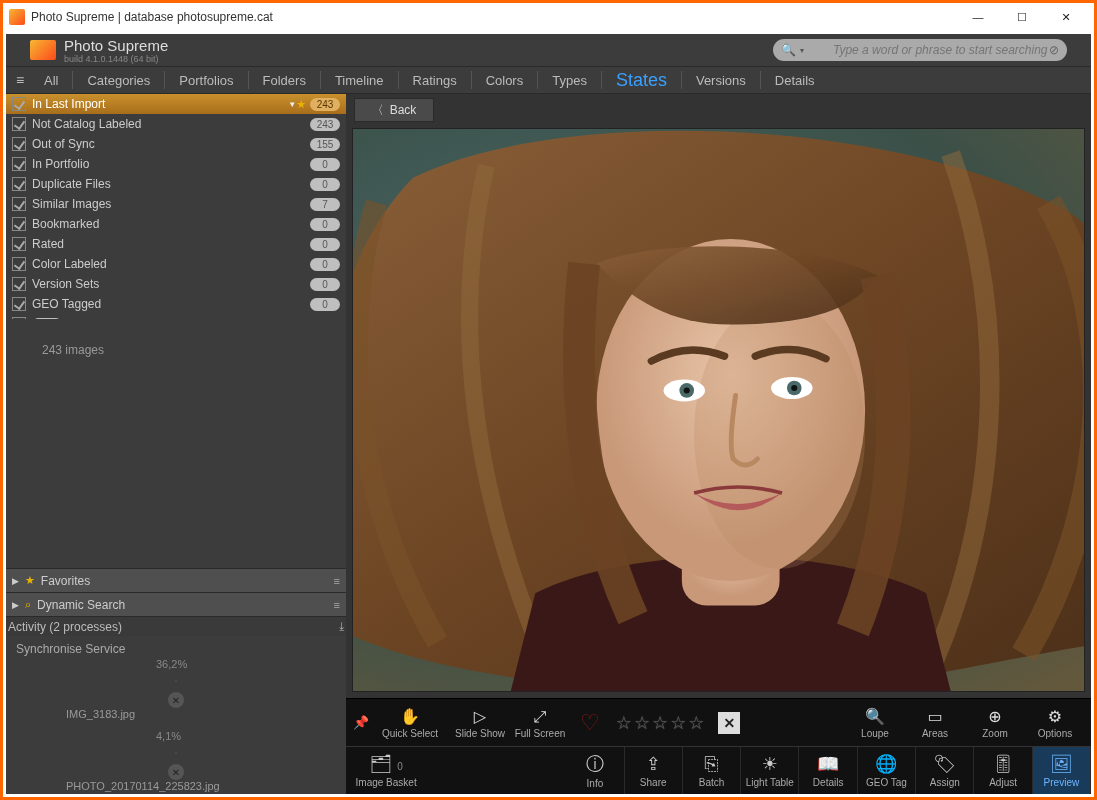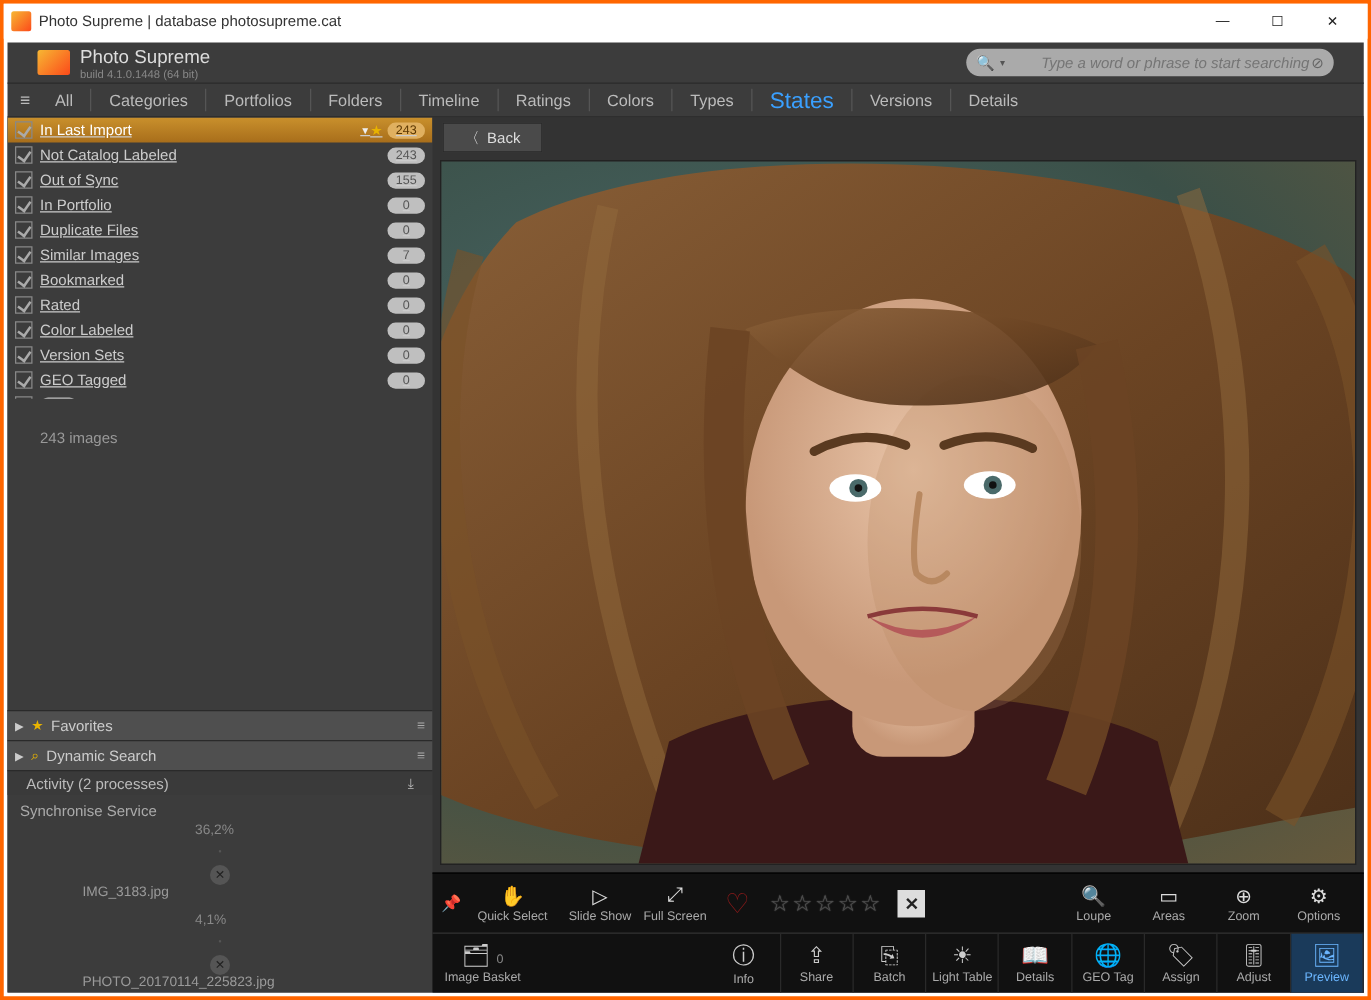--- a/index.html
+++ b/index.html
@@ -30,40 +30,40 @@
 .nav-item.active { color: #3aa0ff; font-size: 18px; }
 .nav-sep { width: 1px; height: 18px; background: #555; }
 
 .body { flex: 1; display: flex; min-height: 0; }
 .sidebar { width: 340px; display: flex; flex-direction: column; background: #3c3c3c; }
 .main { flex: 1; display: flex; flex-direction: column; background: #333; }
 
 .back-row { height: 28px; padding: 4px 0 4px 8px; }
 .back-btn { width: 80px; height: 24px; background: #4a4a4a; border: 1px solid #2a2a2a; display: flex; align-items: center; justify-content: center; gap: 6px; font-size: 12px; color: #ddd; }
 
-.state-list { flex: 1; overflow: hidden; text-decoration: underline; }
+.state-list { flex: 1; overflow: hidden; }
 .state-item { height: 20px; display: flex; align-items: center; padding: 0 6px; font-size: 12px; color: #ccc; cursor: pointer; }
 .state-item .chk { width: 14px; height: 14px; border: 1px solid #888; margin-right: 6px; display: flex; align-items: center; justify-content: center; position: relative; }
 .state-item .chk::after { content: ""; position: absolute; left: 3px; top: 1px; width: 5px; height: 8px; border: solid #aaa; border-width: 0 2px 2px 0; transform: rotate(35deg); }
 .state-item .label { flex: 1; }
 .state-item .star { color: #e8b300; margin-right: 4px; font-size: 11px; }
 .state-item .dd { color: #c8a050; font-size: 8px; margin-left: 6px; }
 .state-item .count { min-width: 30px; height: 13px; border-radius: 7px; background: #bfbfbf; color: #555; font-size: 10px; display: flex; align-items: center; justify-content: center; padding: 0 6px; }
 .state-item.selected { background: linear-gradient(#c9902c,#a86e1b); color: #fff; }
 .state-item.selected .dd { color: #eee; }
 .state-item.selected .count { background: #e0b060; color: #5a3600; }
 
-.summary { padding: 24px 0 0 26px; font-size: 12px; color: #999; flex: 1; }
+.summary { padding: 24px 0 0 36px; font-size: 12px; color: #999; flex: 1; }
 
 .panel { height: 24px; background: #4f4f4f; border-top: 1px solid #2a2a2a; display: flex; align-items: center; padding: 0 6px; font-size: 12px; color: #ccc; }
 .panel .tri { font-size: 9px; margin-right: 6px; }
 .panel .pstar { color: #e8b300; margin-right: 6px; font-size: 11px; }
 .panel .pbind { flex: 1; }
 .panel .menu { font-size: 11px; color: #aaa; }
-.activity-hdr { height: 20px; background: #3a3a3a; border-top: 1px solid #2a2a2a; display: flex; align-items: center; padding: 0 15px; font-size: 12px; color: #bbb; gap: 36px; }
+.activity-hdr { height: 20px; background: #3a3a3a; border-top: 1px solid #2a2a2a; display: flex; align-items: center; padding: 0 2px; font-size: 12px; color: #bbb; gap: 36px; }
 .activity-hdr .lbl { flex: 1; }
 .activity-hdr .dlicon { font-size: 11px; }
 
 .progress-block { padding: 6px 10px 2px 10px; font-size: 12px; color: #aaa; }
 .progress-row { display: flex; align-items: center; gap: 10px; margin-top: 2px; flex-direction: column; }
 .progress-row .pct { width: 40px; font-size: 11px; color: #888; }
 .progress-row .bar { flex: 1; height: 8px; background: #2a2a2a; border-radius: 4px; position: relative; border: 1px solid #555; }
 .progress-row .bar .fill { position: absolute; left: 0; top: 0; bottom: 0; background: #ccc; border-radius: 4px; }
 .progress-row .cancel { width: 16px; height: 16px; border-radius: 50%; background: #555; color: #222; display: flex; align-items: center; justify-content: center; font-size: 10px; }
 .progress-file { padding-left: 50px; font-size: 11px; color: #9a9a9a; }

